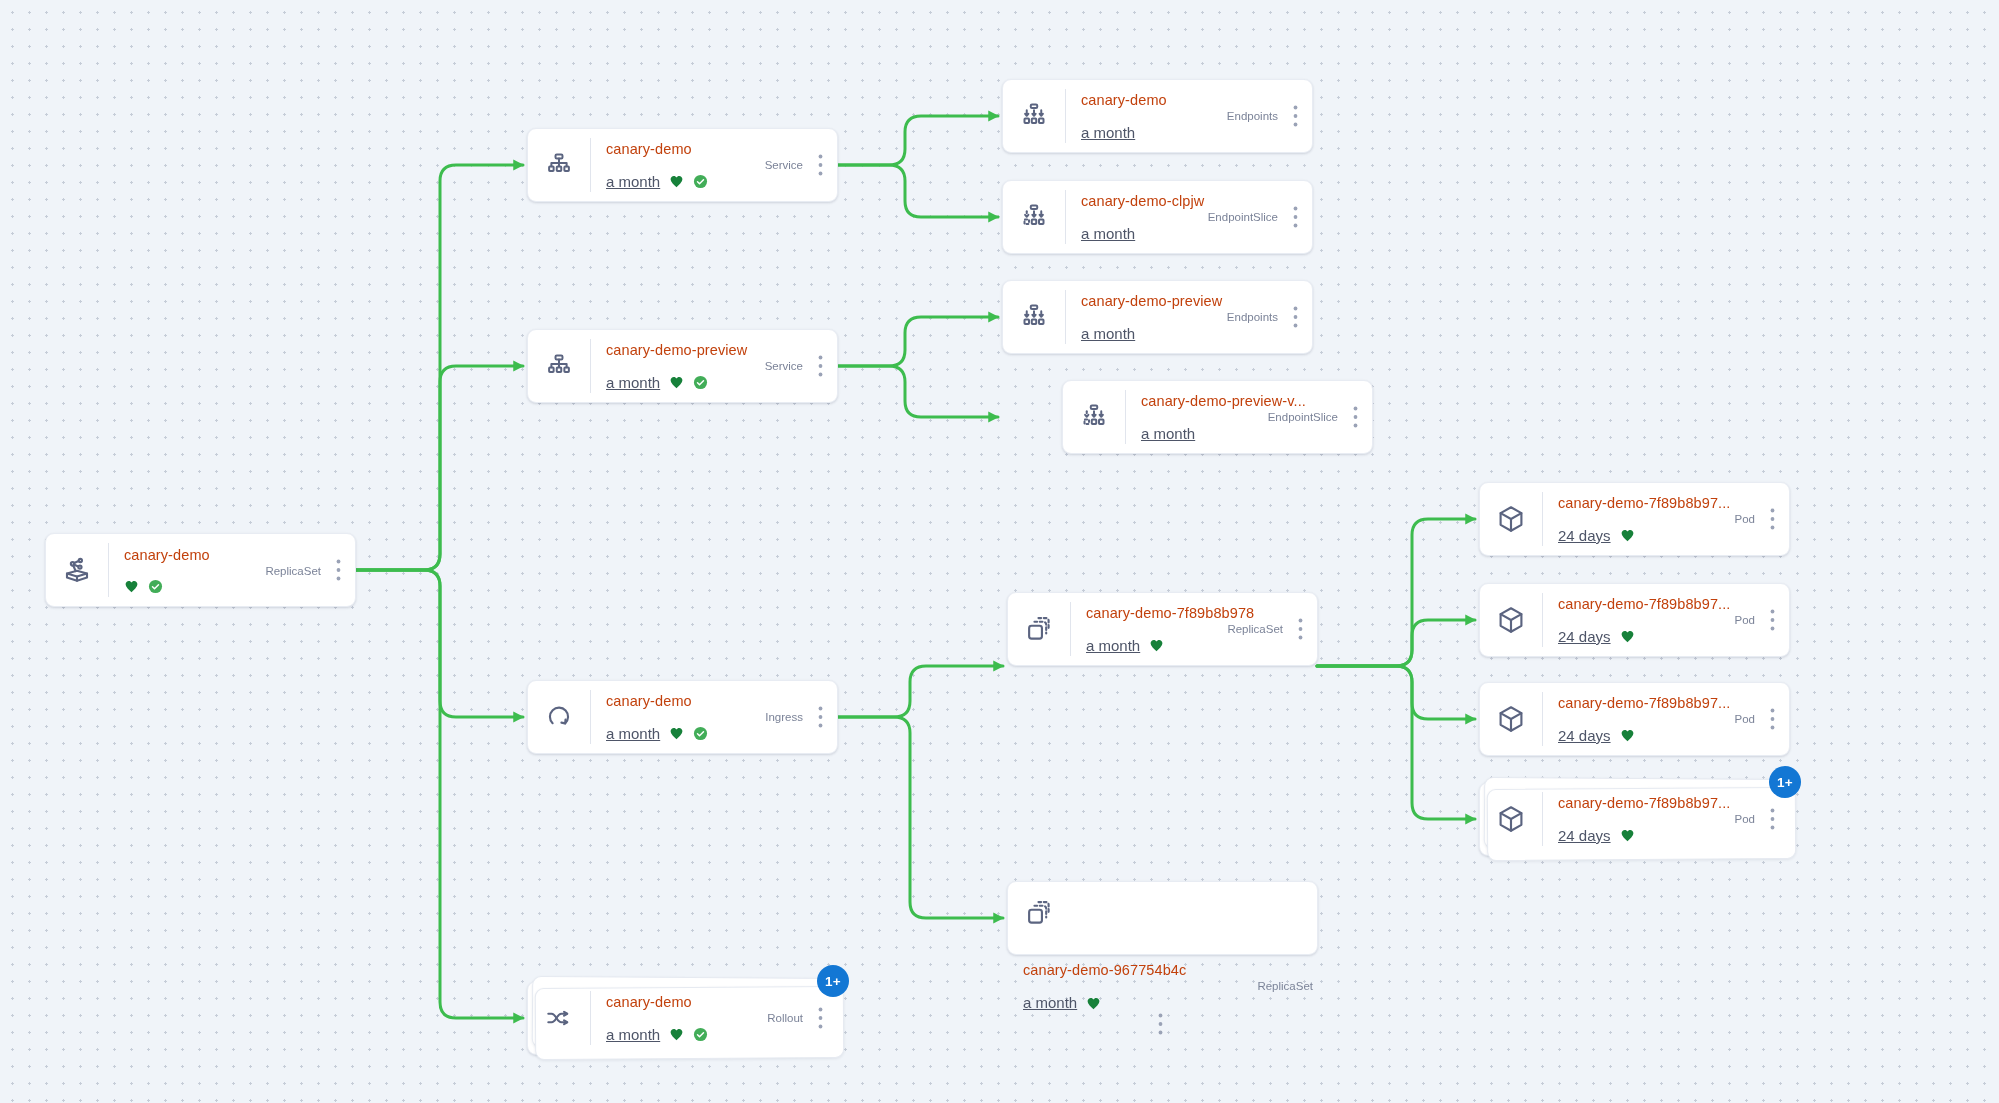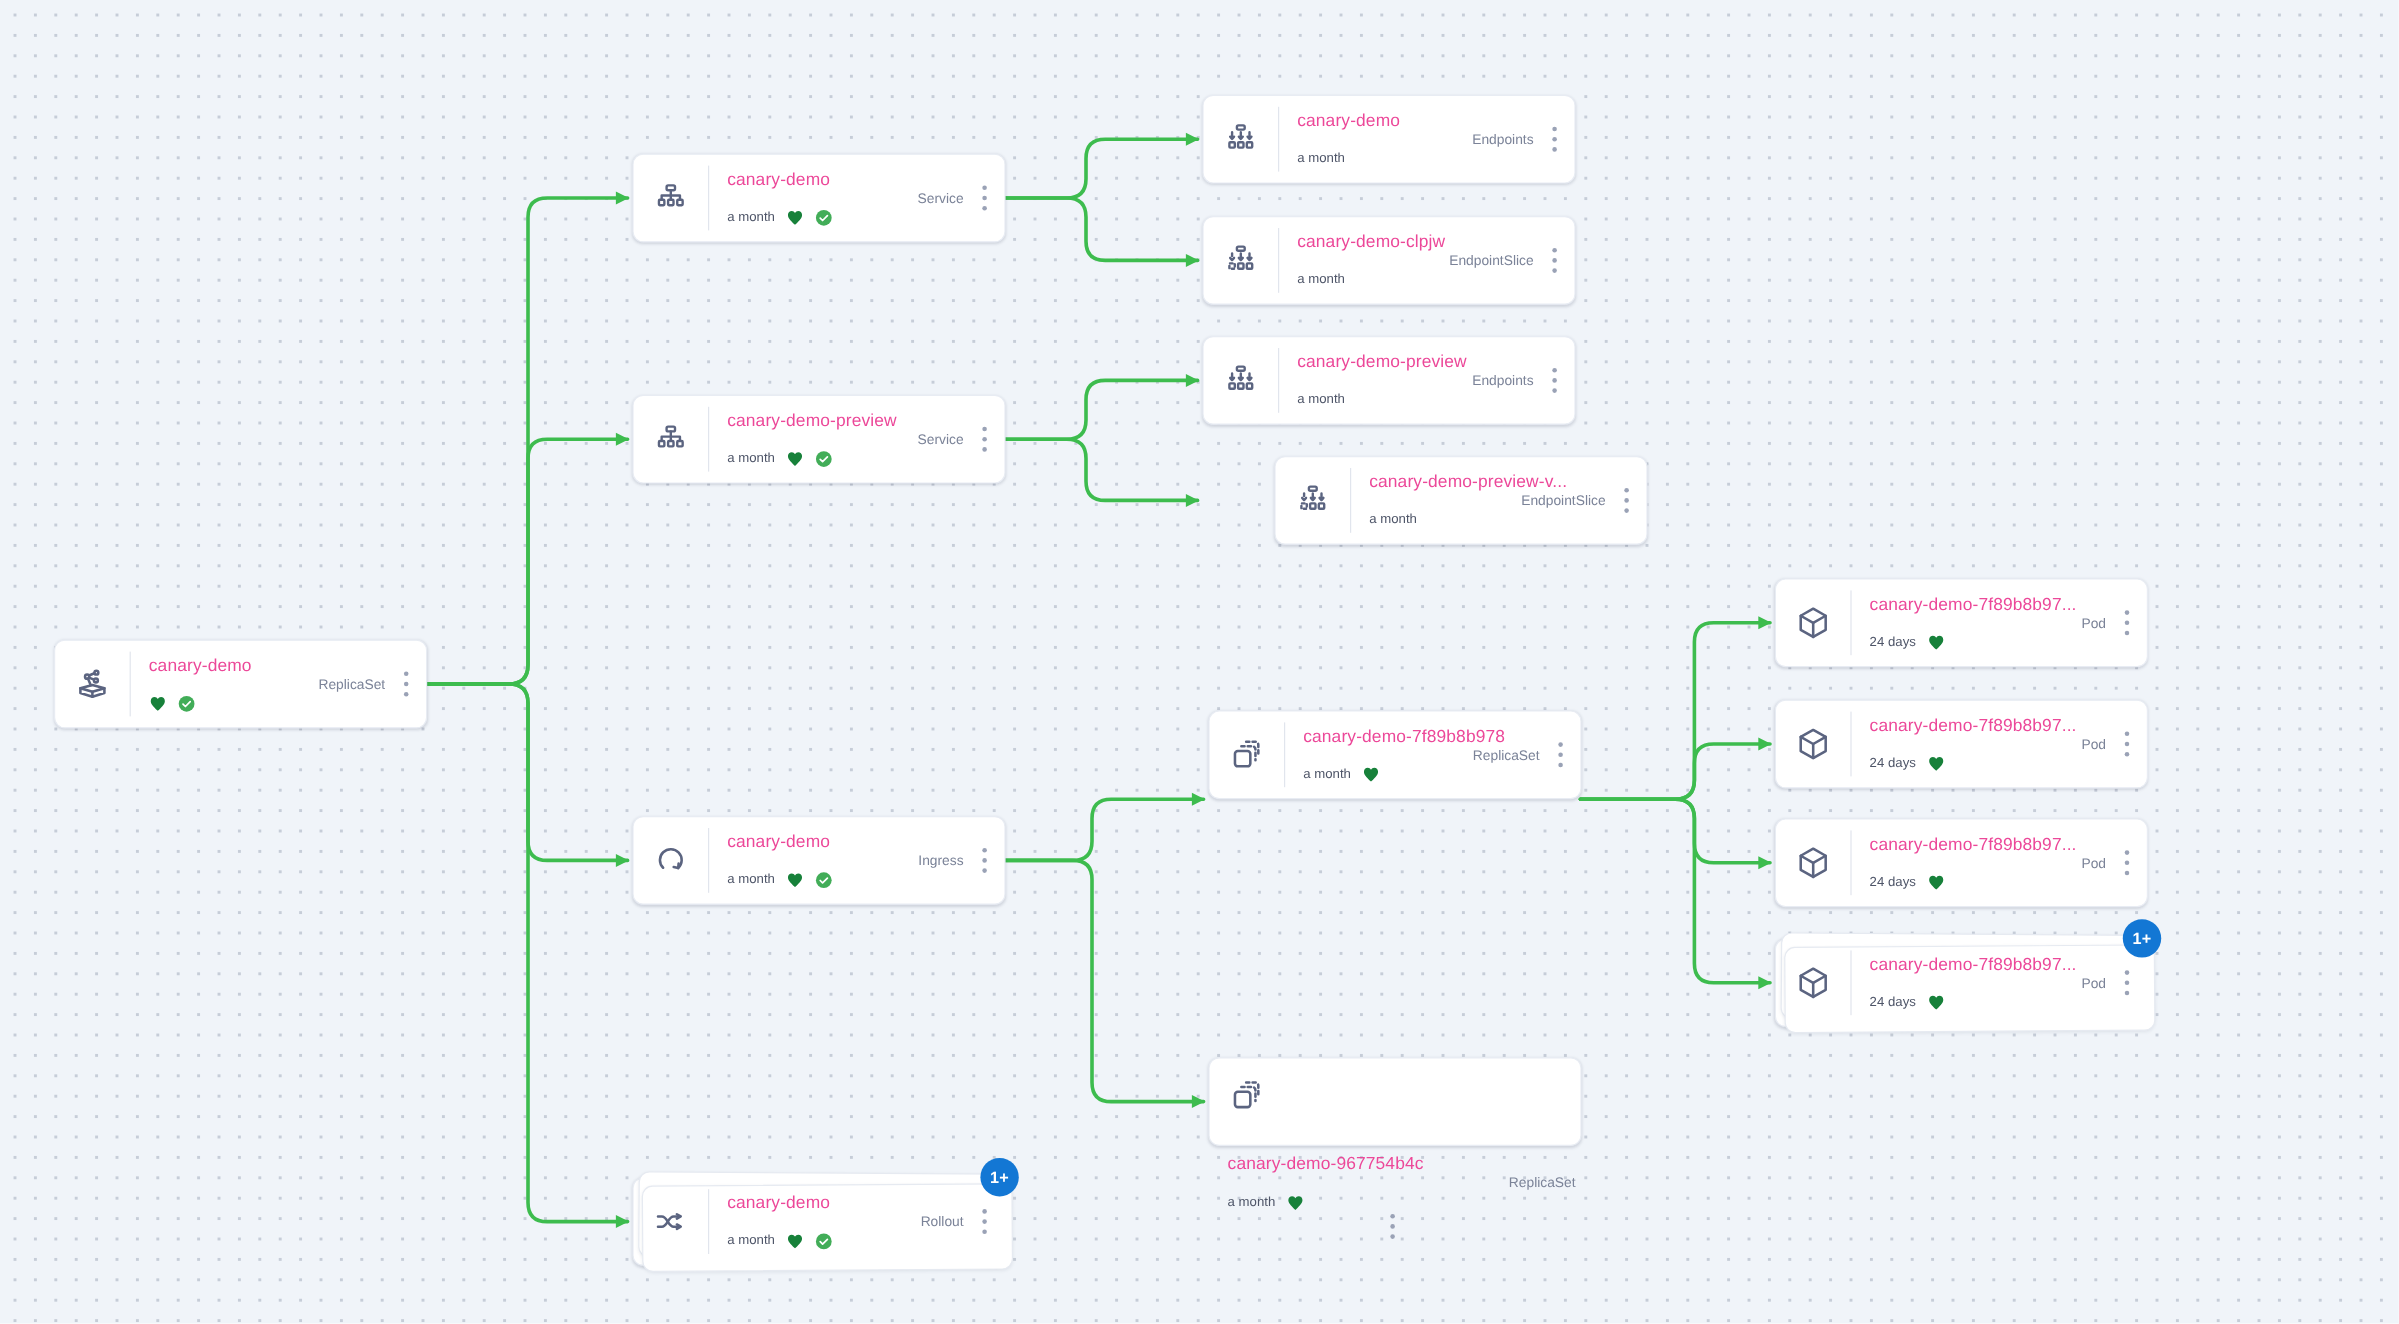--- a/index.html
+++ b/index.html
@@ -70,40 +70,41 @@
     min-width: 0;
     display: flex;
     flex-direction: column;
     justify-content: center;
     padding: 0 4px 0 15px;
     gap: 2px;
   }
   .title {
     font-size: 14.5px;
     font-weight: 500;
-    color: #ec4899;
+    color: #c2410c;
     letter-spacing: 0.1px;
     white-space: nowrap;
     overflow: hidden;
   }
   .kind {
     font-size: 11.5px;
     color: #7b8398;
     white-space: nowrap;
     text-align: right;
   }
   .meta {
     display: flex;
     align-items: center;
     gap: 9px;
     min-height: 15px;
   }
   .age {
-    font-size: 11px;
+    font-size: 15px;
     color: #4e5568;
+    text-decoration: underline;
   }
   .heart svg, .check svg { display: block; }
   .heart, .check { display: inline-flex; align-items: center; }
   .kebab {
     flex: 0 0 26px;
     display: flex;
     align-items: center;
     justify-content: center;
     margin-right: 4px;
     border-radius: 6px;

